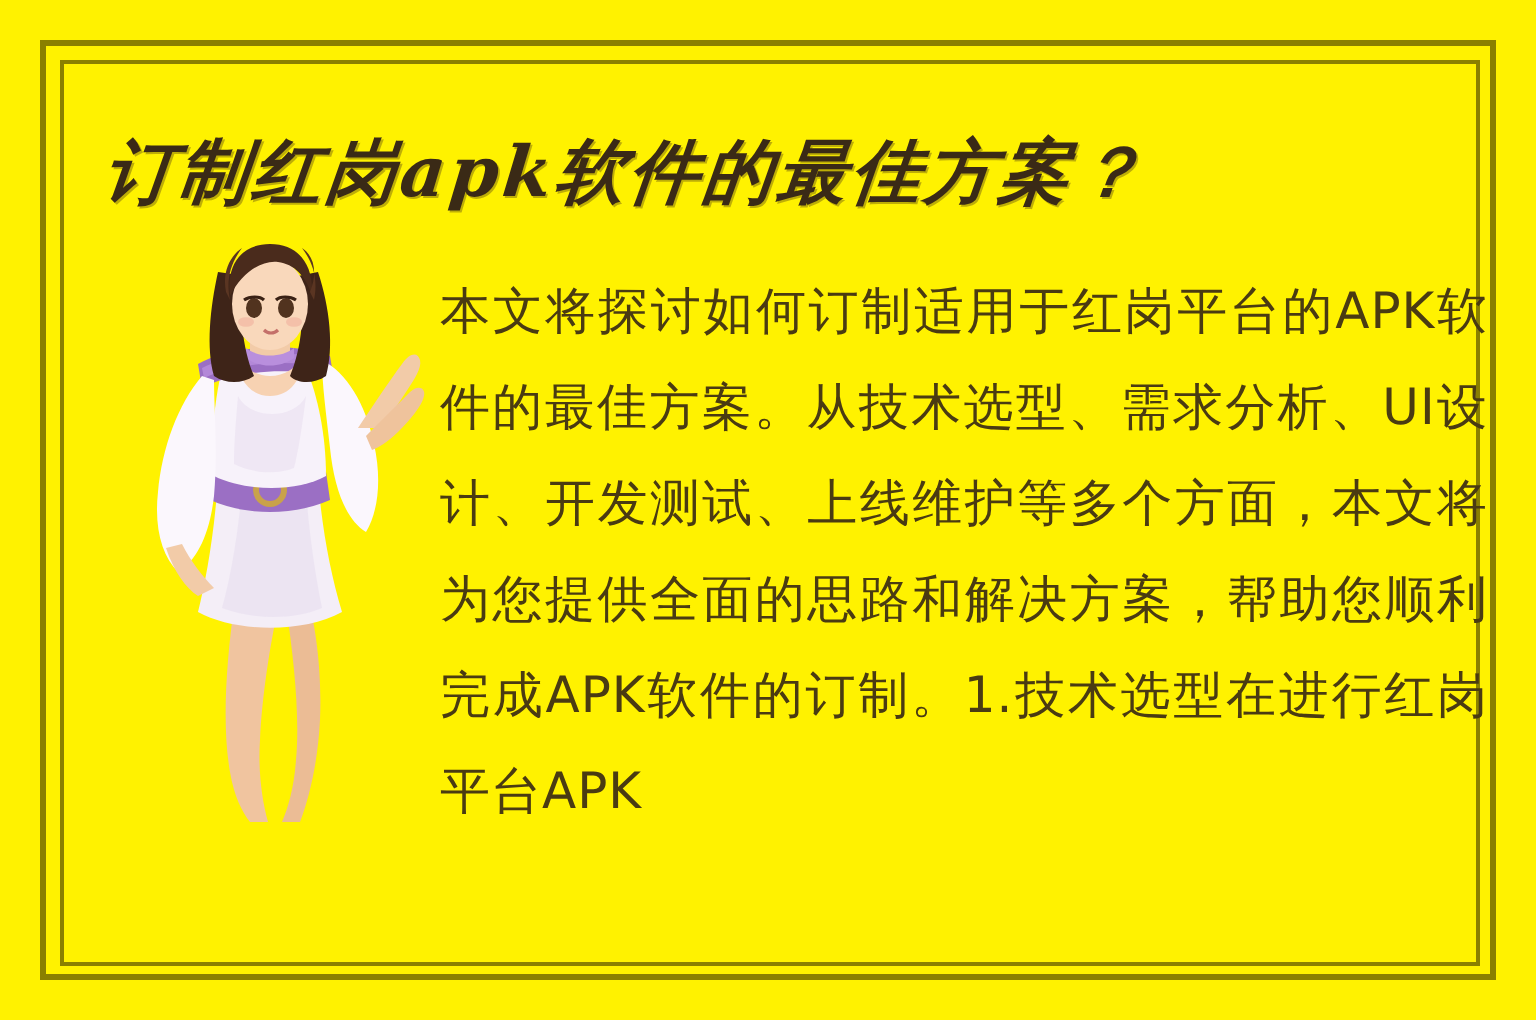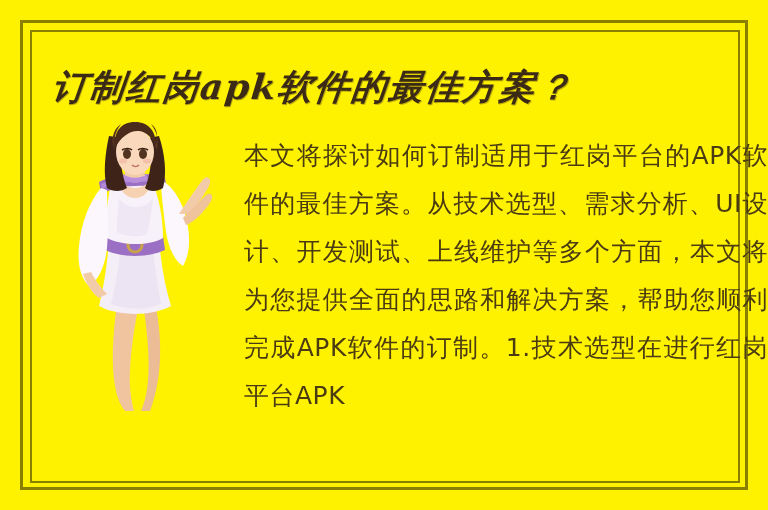--- a/index.html
+++ b/index.html
@@ -70,21 +70,20 @@
     top: 132px;
     width: 524px;
     color: #4a3b12;
     font-family: "DejaVu Sans", "Liberation Sans", sans-serif;
     font-size: 25px;
     line-height: 48px;
     letter-spacing: 0.5px;
     text-align: justify;
     text-align-last: left;
     word-break: break-all;
-    margin-left: 24px;
   }
 
   
   .figure {
     position: absolute;
     left: 55px;
     top: 118px;
     width: 160px;
     height: 300px;
   }

